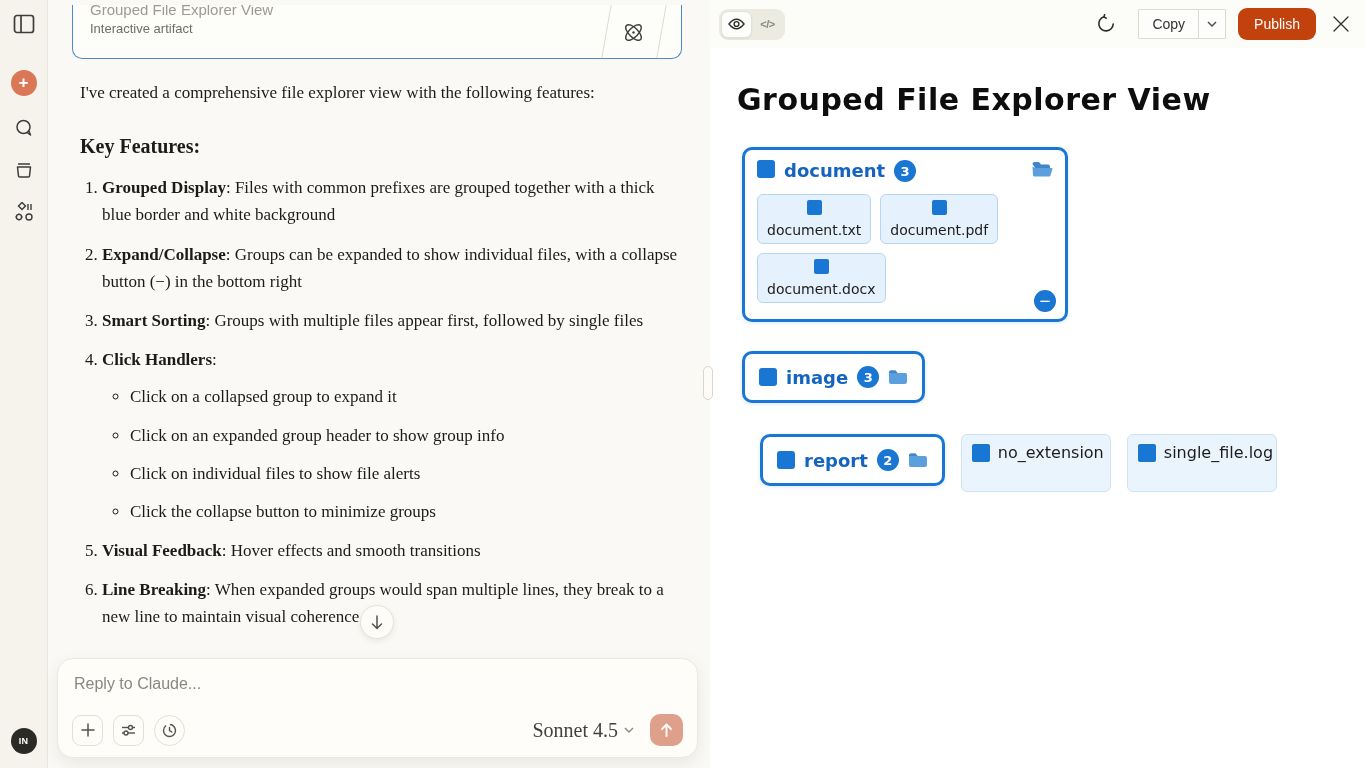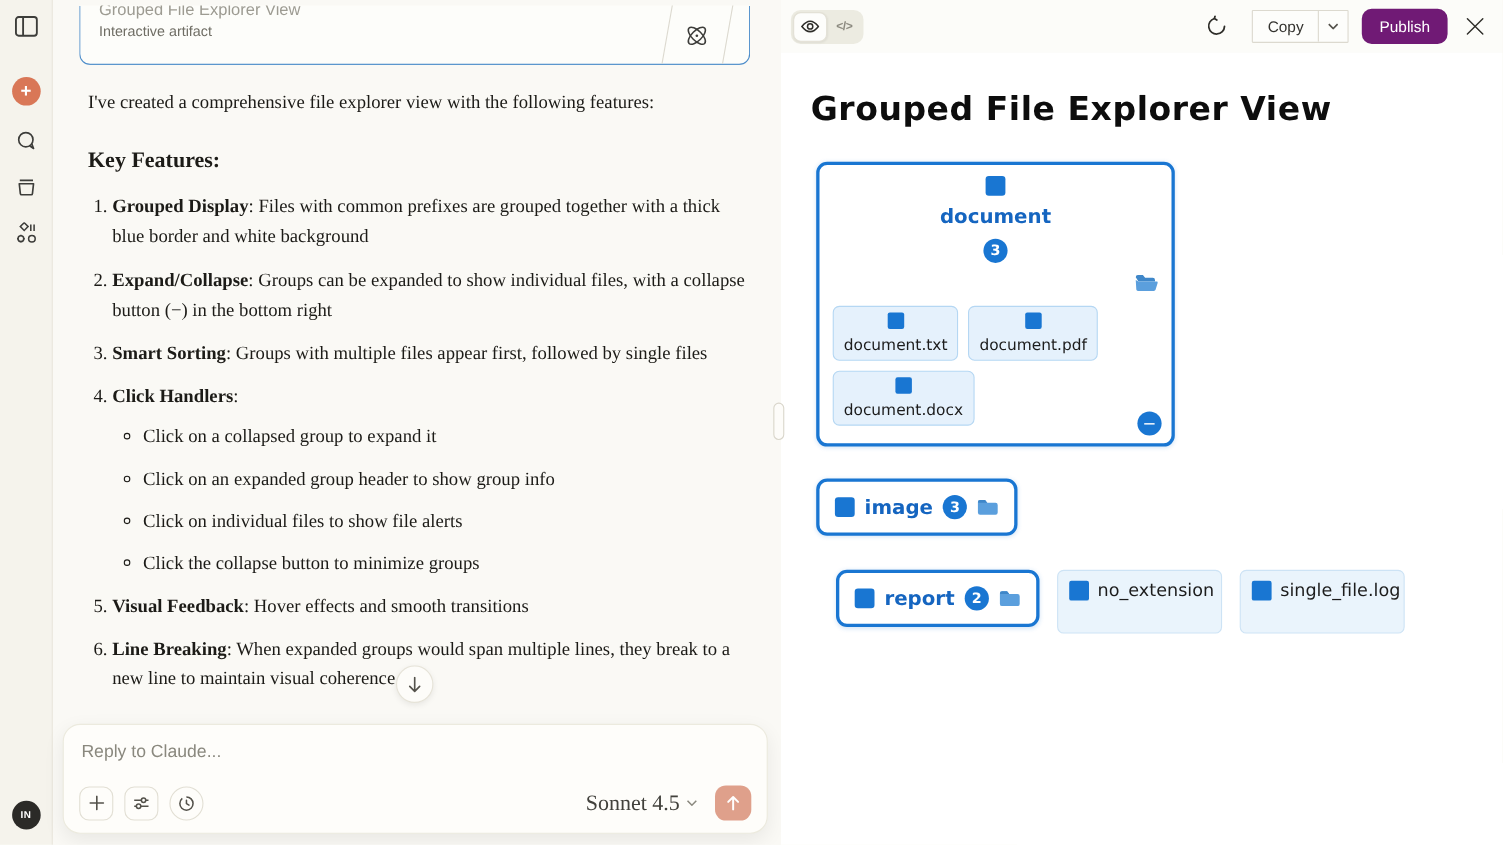--- a/index.html
+++ b/index.html
@@ -51,30 +51,30 @@
   .panel-header { height:48px; display:flex; align-items:center; padding:0 16px 0 9px; }
   .view-toggle { display:flex; align-items:center; background:#ecebe1; border-radius:9px; padding:2px; }
   .vt-seg { width:31px; height:27px; display:flex; align-items:center; justify-content:center; border-radius:7px; cursor:pointer; }
   .vt-seg.active { background:#fdfdfb; border:1px solid #e3e1d6; box-shadow:0 1px 2px rgba(0,0,0,.06); }
   .vt-code { font-size:11px; color:#8b897f; font-weight:bold; letter-spacing:-.5px; }
   .ph-right { margin-left:auto; display:flex; align-items:center; }
   .refresh-btn { width:20px; height:20px; margin-right:22px; cursor:pointer; }
   .copy-split { display:flex; align-items:stretch; border:1px solid #dcd9cf; border-radius:1px; background:#fdfdfb; overflow:hidden; height:30px; }
   .copy-main { padding:0 13px; display:flex; align-items:center; font-size:14px; color:#34332f; cursor:pointer; }
   .copy-arrow { border-left:1px solid #dcd9cf; padding:0 8px; display:flex; align-items:center; cursor:pointer; }
-  .publish-btn { margin-left:12px; height:32px; padding:0 16px; background:#701a75; color:#fff; font-size:14px; border:none; border-radius:9px; display:flex; align-items:center; cursor:pointer; font-family:"Liberation Sans",sans-serif; }
+  .publish-btn { margin-left:12px; height:32px; padding:0 16px; background:#c2410c; color:#fff; font-size:14px; border:none; border-radius:9px; display:flex; align-items:center; cursor:pointer; font-family:"Liberation Sans",sans-serif; }
   .close-btn { margin-left:16px; width:18px; height:18px; cursor:pointer; }
 
   .panel-content { position:absolute; top:48px; left:0; right:0; bottom:0; background:#ffffff; font-family:"DejaVu Sans",sans-serif; }
   .fx-title { margin:34px 0 0 27px; font-size:30px; font-weight:bold; color:#0d0d0d; letter-spacing:.5px; }
 
   .fx-area { margin:30px 0 0 32px; }
   .group { border:3px solid #1976d2; border-radius:10px; background:#fff; box-shadow:0 1px 4px rgba(25,118,210,.18); }
   .group.expanded { width:326px; padding:10px 12px 16px; position:relative; }
-  .g-head { display:flex; align-items:center; gap:9px;flex-direction:column; }
+  .g-head { display:flex; gap:9px; }
   .g-sq { width:18px; height:18px; background:#1976d2; border-radius:3px; flex:none; }
   .g-name { font-size:18px; font-weight:bold; color:#1565c0; }
   .g-badge { width:22px; height:22px; border-radius:50%; background:#1976d2; color:#fff; font-size:13px; font-weight:bold; display:flex; align-items:center; justify-content:center; }
   .g-folder { margin-left:auto; }
   .g-files { display:flex; flex-wrap:wrap; gap:9px; margin-top:12px; max-width:250px; }
   .chip { display:flex; align-items:center; gap:7px; background:#e5f1fc; border:1px solid #b5d7f3; border-radius:6px; padding:5px 9px; cursor:pointer;flex-direction:column; }
   .chip-sq { width:15px; height:15px; background:#1976d2; border-radius:2px; flex:none; }
   .chip-name { font-size:14px; color:#1c1c1c; }
   .collapse-btn { position:absolute; right:9px; bottom:7px; width:22px; height:22px; border-radius:50%; background:#1976d2; color:#fff; display:flex; align-items:center; justify-content:center; font-size:15px; line-height:1; cursor:pointer; }
   .group.collapsed { display:inline-flex; align-items:center; gap:9px; padding:12px 14px; cursor:pointer; }

